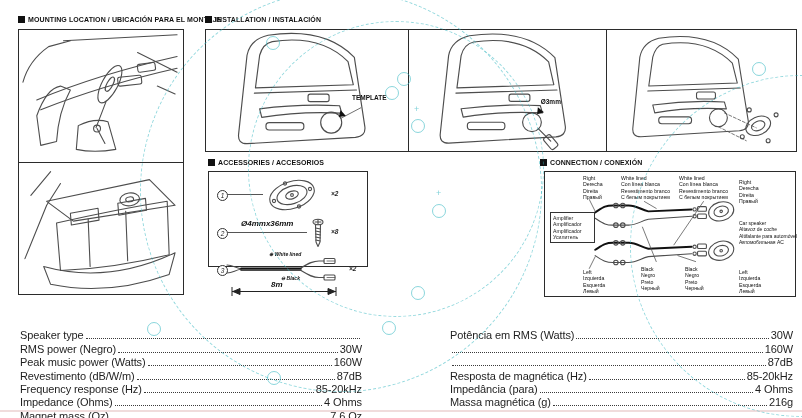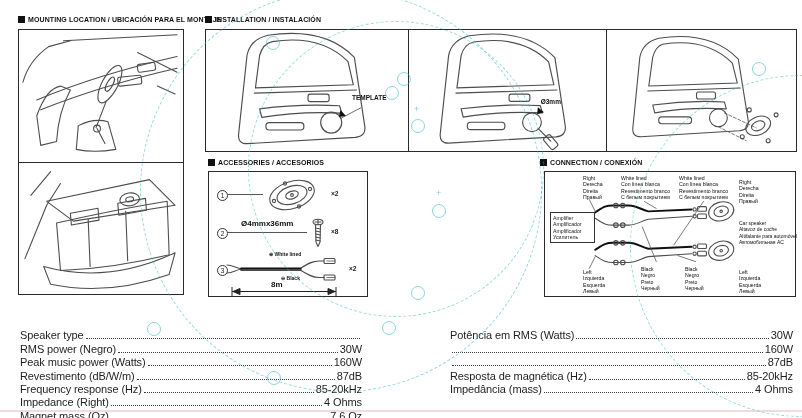--- a/index.html
+++ b/index.html
@@ -162,21 +162,21 @@
           <circle cx="162" cy="108" r="2"></circle>
         </g>
       </svg>
     </div>
   </div>
 
   <div class="sec-title" style="left:208px;top:159px;">
     <span class="sq"></span>
     <span>ACCESSORIES / ACCESORIOS</span>
   </div>
-  <div class="panel" style="left:208px;top:171px;width:160px;height:126px;">
+  <div class="panel" style="left:208px;top:171px;width:160px;height:96px;font-style:italic;">
 
     <div class="numc" style="left:8px;top:18px;">1</div>
     <div class="leadline" style="left:18px;top:22px;width:36px;"></div>
     <svg style="position:absolute;left:54px;top:3px;" width="58" height="40" viewBox="0 0 58 40">
       <g class="sk">
         <ellipse cx="29" cy="20" rx="23" ry="13.5" transform="rotate(-18 29 20)"></ellipse>
         <ellipse cx="29" cy="20" rx="15.5" ry="8.8" transform="rotate(-18 29 20)"></ellipse>
         <ellipse cx="29" cy="20" rx="6.5" ry="3.8" transform="rotate(-18 29 20)"></ellipse>
         <circle cx="29" cy="20" r="1.4"></circle>
         <circle cx="11" cy="26" r="1.6"></circle>
@@ -353,21 +353,21 @@
         <span class="lab">Revestimento (dB/W/m)</span>
         <span class="dots"></span>
         <span class="val">87dB</span>
       </div>
     <div class="row">
         <span class="lab">Frequency response (Hz)</span>
         <span class="dots"></span>
         <span class="val">85-20kHz</span>
       </div>
     <div class="row">
-        <span class="lab">Impedance (Right)</span>
+        <span class="lab">Impedance (Ohms)</span>
         <span class="dots"></span>
         <span class="val">4 Ohms</span>
       </div>
     <div class="row">
         <span class="lab">Magnet mass (Oz)</span>
         <span class="dots"></span>
         <span class="val">7.6 Oz</span>
       </div>
   </div>
   <div class="specs" id="specs-right">
@@ -383,23 +383,28 @@
     <div class="row">
         <span class="dots"></span>
         <span class="val">87dB</span>
       </div>
     <div class="row">
         <span class="lab">Resposta de magnética (Hz)</span>
         <span class="dots"></span>
         <span class="val">85-20kHz</span>
       </div>
     <div class="row">
-        <span class="lab">Impedância (mass)</span>
+        <span class="lab">Impedância (para)</span>
         <span class="dots"></span>
         <span class="val">4 Ohms</span>
+      </div>
+    <div class="row">
+        <span class="lab">Massa magnética (g)</span>
+        <span class="dots"></span>
+        <span class="val">216g</span>
       </div>
   </div>
 
   <div id="bottom-line"></div>
 
   <div id="wm">
     <div class="wmc" style="left:140px;top:-10px;width:400px;height:400px;"></div>
     <div class="wmc" style="left:248px;top:21px;width:294px;height:294px;"></div>
     <div class="wmc" style="left:630px;top:75px;width:340px;height:340px;"></div>
     <div class="wms" style="left:266px;top:36px;"></div>

